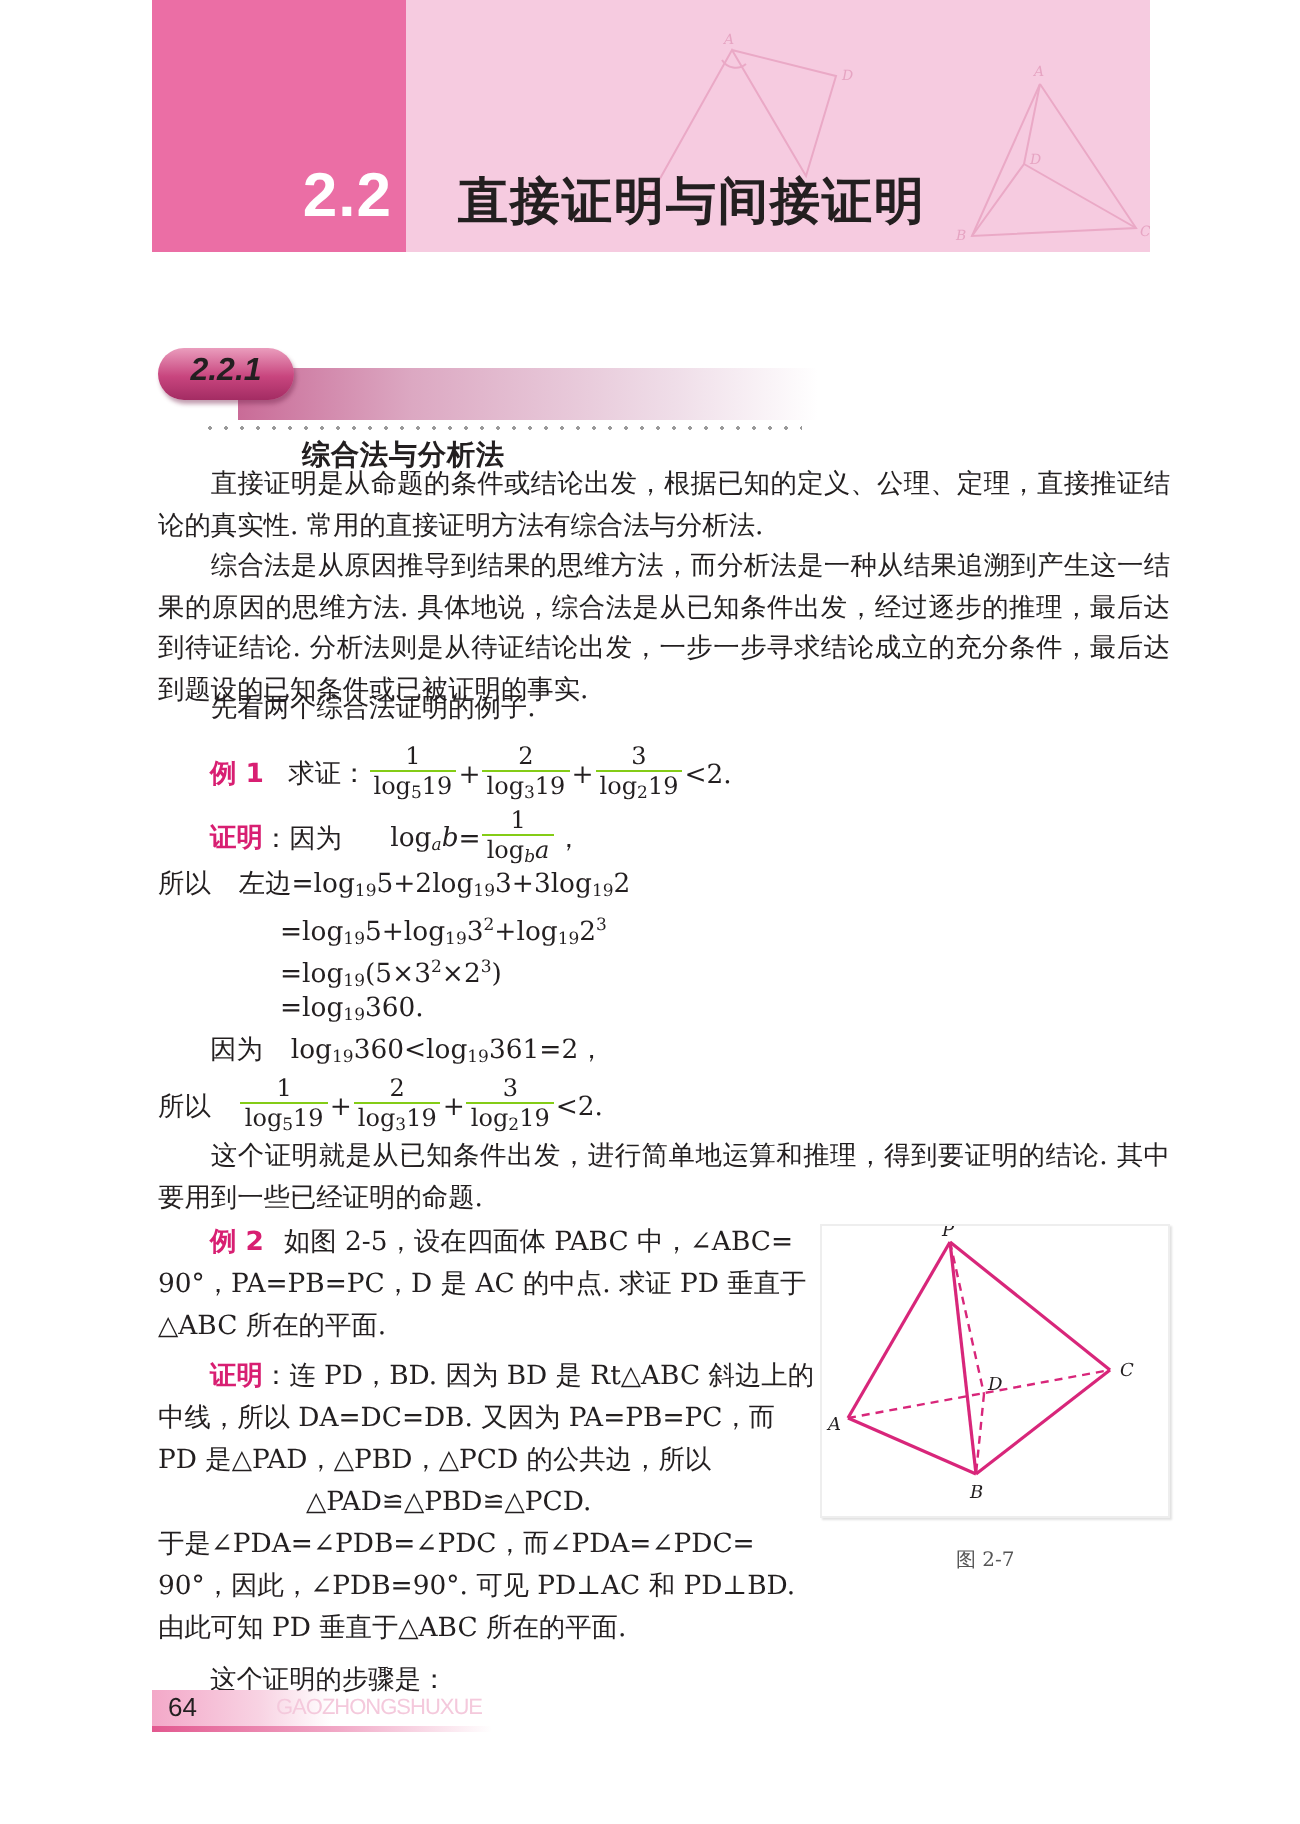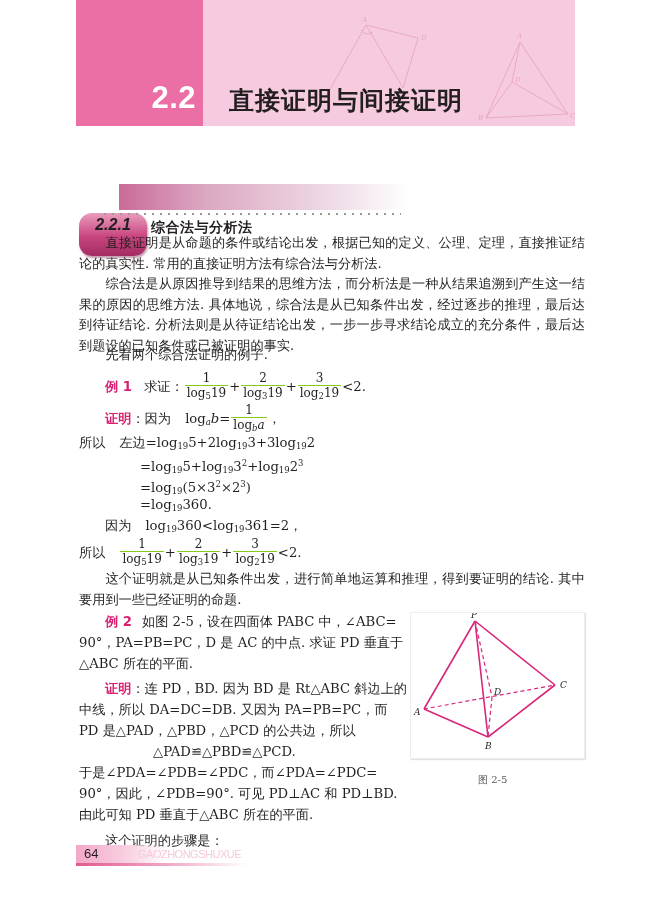--- a/index.html
+++ b/index.html
@@ -9,21 +9,21 @@
   
   .band { position: absolute; left: 76px; top: 0; width: 499px; height: 126px; background: #f6cbe0; overflow: hidden; }
   .band-left { position: absolute; left: 0; top: 0; width: 127px; height: 126px; background: #eb6ea5; }
   .band-num { position: absolute; left: 0; width: 120px; top: 80px; text-align: right; font-family: "Liberation Sans", "DejaVu Sans", sans-serif; font-weight: bold; font-size: 31px; color: #ffffff; letter-spacing: 0.5px; }
   .band-title { position: absolute; left: 153px; top: 84px; font-family: "DejaVu Serif", serif; font-weight: bold; font-size: 25px; color: #231f20; letter-spacing: 1px; }
   .band-deco { position: absolute; left: 0; top: 0; width: 499px; height: 126px; }
 
   
   .sec { position: absolute; left: 79px; top: 172px; width: 330px; height: 44px; }
   .sec-bar { position: absolute; left: 40px; top: 12px; width: 290px; height: 26px; background: linear-gradient(90deg, #c96b97 0%, #dca8c2 30%, #efdde8 75%, rgba(255,255,255,0) 100%); border-radius: 0 2px 2px 0; }
-  .sec-badge { position: absolute; left: 0; top: 2px; width: 68px; height: 43px; border-radius: 13px; background: linear-gradient(180deg, #ea9dbd 0%, #c8457e 55%, #a32c63 100%); box-shadow: 1px 2px 2px rgba(120,40,80,0.45); margin-top: 39px; }
+  .sec-badge { position: absolute; left: 0; top: 2px; width: 68px; height: 26px; border-radius: 13px; background: linear-gradient(180deg, #ea9dbd 0%, #c8457e 55%, #a32c63 100%); box-shadow: 1px 2px 2px rgba(120,40,80,0.45); }
   .sec-badge-num { position: absolute; left: 0; top: 3px; width: 68px; text-align: center; font-family: "Liberation Sans", "DejaVu Sans", sans-serif; font-weight: bold; font-style: italic; font-size: 16px; color: #231f20; }
   .sec-title { position: absolute; left: 72px; top: 15px; font-family: "DejaVu Sans", sans-serif; font-weight: bold; font-size: 14px; color: #231f20; letter-spacing: 0.5px; margin-top: 32px; }
   .sec-dots { position: absolute; left: 22px; top: 41px; width: 300px; height: 2px; background-image: radial-gradient(circle, #9a9a9a 0.9px, transparent 1px); background-size: 8px 2px; }
 
   
   .p { position: absolute; left: 79px; width: 506px; font-size: 13.2px; line-height: 20.5px; text-align: justify; }
   .p.indent { text-indent: 2em; }
   .line { position: absolute; font-size: 13.2px; line-height: 20px; white-space: nowrap; }
   .red { color: #d81f72; font-weight: bold; font-family: "DejaVu Sans", sans-serif; margin-top: 45px; }
   .it { font-style: italic; }
@@ -93,21 +93,21 @@
       <span class="num">2</span>
       <span class="den"><span>log</span><sub>3</sub><span>19</span></span>
     </span><span>+</span><span class="frac">
       <span class="num">3</span>
       <span class="den"><span>log</span><sub>2</sub><span>19</span></span>
     </span><span>&lt;2.</span>
 </div>
 
 <div class="line" style="left:105px; top:404px;">
   <span class="red">证明</span><span>：因为</span>
-  <span style="margin-left:10px;"><span>log</span><sub class="it">a</sub><span class="it">b</span></span><span>=</span><span class="frac">
+  <span style="margin-left:20px;"><span>log</span><sub class="it">a</sub><span class="it">b</span></span><span>=</span><span class="frac">
       <span class="num">1</span>
       <span class="den"><span>log</span><sub class="it">b</sub><span class="it">a</span></span>
     </span><span>，</span>
 </div>
 
 <div class="line" style="left:79px; top:433px;">
   <span>所以</span><span style="margin-left:14px;">左边</span><span>=log</span><sub>19</sub><span>5+2log</span><sub>19</sub><span>3+3log</span><sub>19</sub><span>2</span>
 </div>
 <div class="line" style="left:140px; top:453px;">
   <span>=log</span><sub>19</sub><span>5+log</span><sub>19</sub><span>3</span><sup>2</sup><span>+log</span><sub>19</sub><span>2</span><sup>3</sup>
@@ -170,18 +170,18 @@
     </g>
     <g fill="#231f20" font-family="DejaVu Serif, serif" font-style="italic" font-size="9">
       <text x="60" y="5">P</text>
       <text x="3" y="102">A</text>
       <text x="74" y="136">B</text>
       <text x="149" y="75">C</text>
       <text x="83" y="82">D</text>
     </g>
   </svg>
 </div>
-<div class="fig-caption">图 2-5</div>
+<div class="fig-caption">图 2-7</div>
 
 <div class="footer-box"></div>
 <div class="footer-line"></div>
 <div class="footer-num">64</div>
 <div class="footer-brand">GAOZHONGSHUXUE</div>
 
 </body></html>

